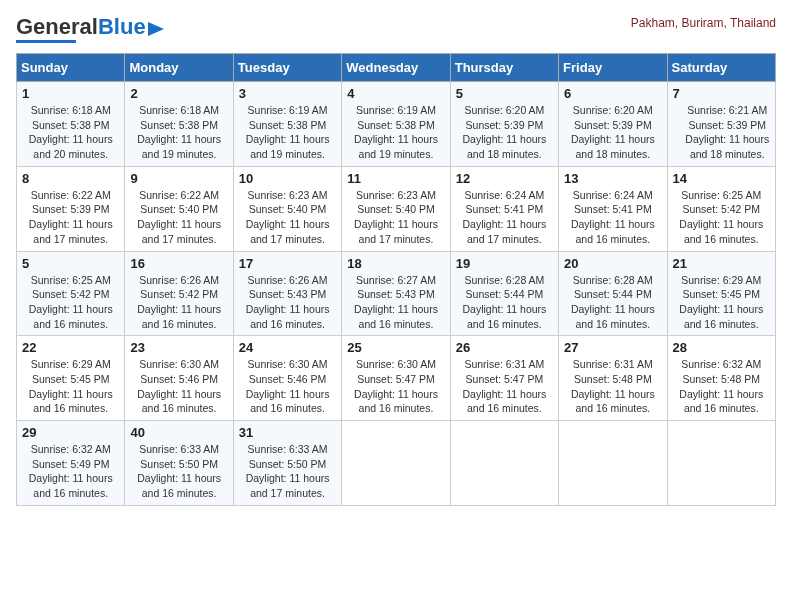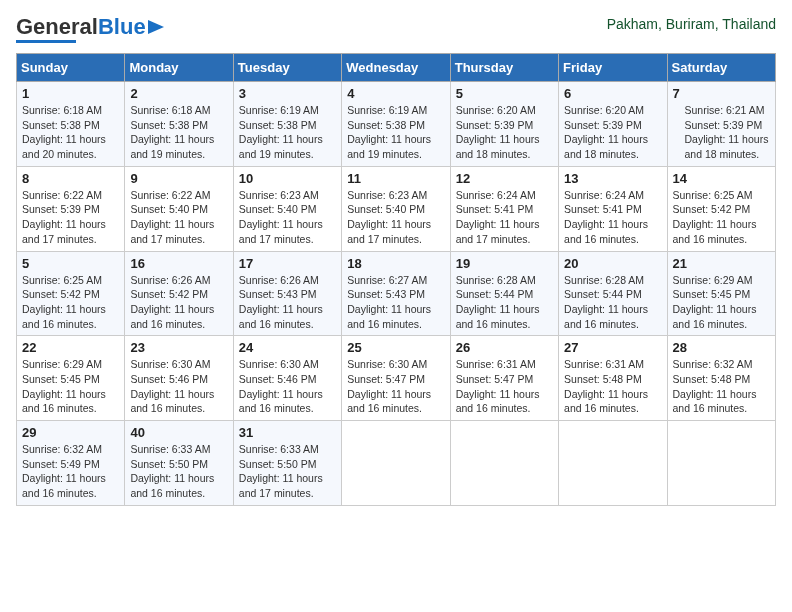--- a/index.html
+++ b/index.html
@@ -36,23 +36,23 @@
     }
     .title-block {
       text-align: right;
     }
     .title-block h1 {
       font-size: 32px;
       font-weight: bold;
       color: #222;
     }
     .title-block h2 {
-      font-size: 14px;
+      font-size: 12px;
       font-weight: normal;
-      color: #14532d;
+      color: #7f1d1d;
     }
     table {
       width: 100%;
       border-collapse: collapse;
       font-size: 11px;
     }
     thead tr th {
       background: #2a6db5;
       color: #fff;
       padding: 6px 4px;
@@ -79,31 +79,32 @@
       font-size: 13px;
       font-weight: bold;
       color: #222;
       display: block;
       margin-bottom: 2px;
     }
     .day-detail {
       color: #333;
       font-size: 10.5px;
       line-height: 1.4;
+      text-align: center;
     }
     .empty-cell {
       background: #fff !important;
     }
   </style>
 </head>
 <body>
 
 <div class="header">
   <div class="logo">
-    <div style="display:flex; align-items:center;">
+    <div style="display:flex; align-items:flex-end;">
       <span class="logo-text">
         <span>General</span><span class="blue">Blue</span>
       </span>
       <svg width="18" height="18" viewBox="0 0 18 18" style="margin-left:2px;">
         <polygon points="0,2 0,16 16,9" fill="#1a6fc4"></polygon>
       </svg>
     </div>
     <div class="logo-line"></div>
   </div>
   <div class="title-block">

